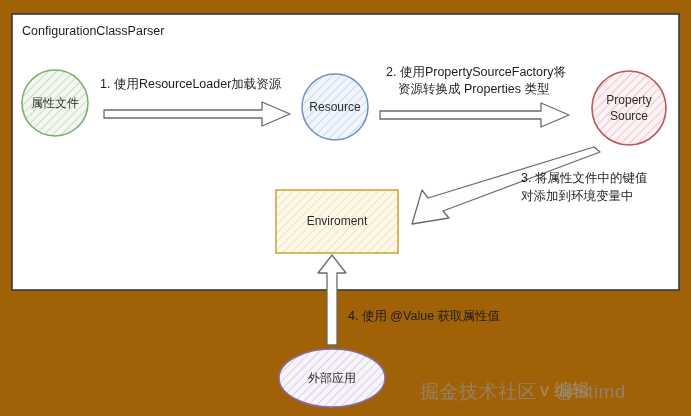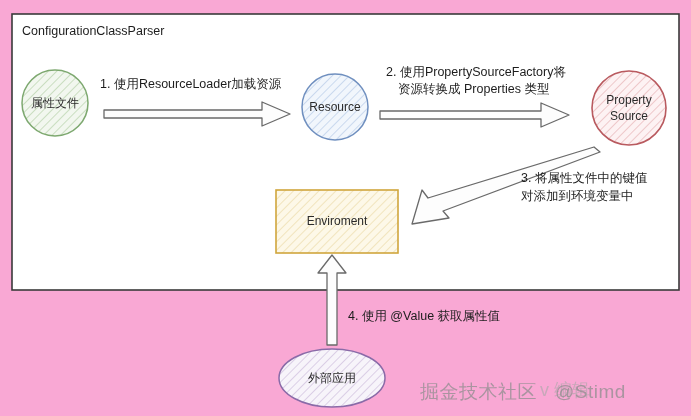--- a/index.html
+++ b/index.html
@@ -4,21 +4,21 @@
 <style>
   html, body {
     margin: 0;
     padding: 0;
     background: #ffffff;
   }
   #canvas {
     position: relative;
     width: 691px;
     height: 416px;
-    background: #f9a8d4;
+    background: #a16207;
     font-family: "Liberation Sans", "DejaVu Sans", sans-serif;
     overflow: hidden;
   }
   svg#scene {
     position: absolute;
     left: 0;
     top: 0;
     width: 691px;
     height: 416px;
   }

